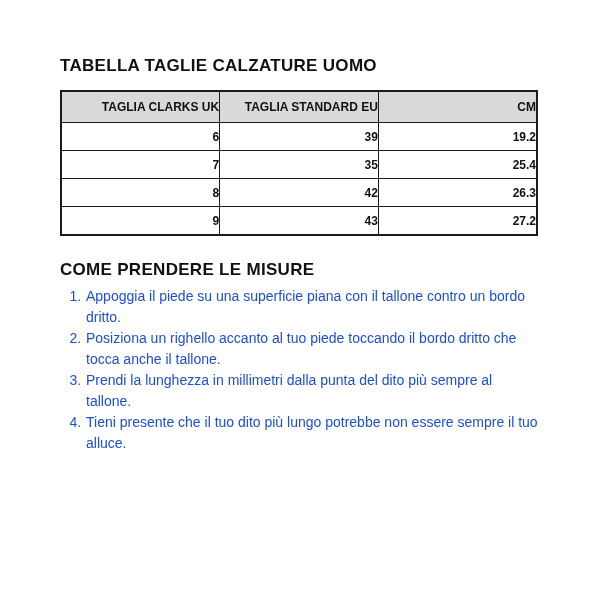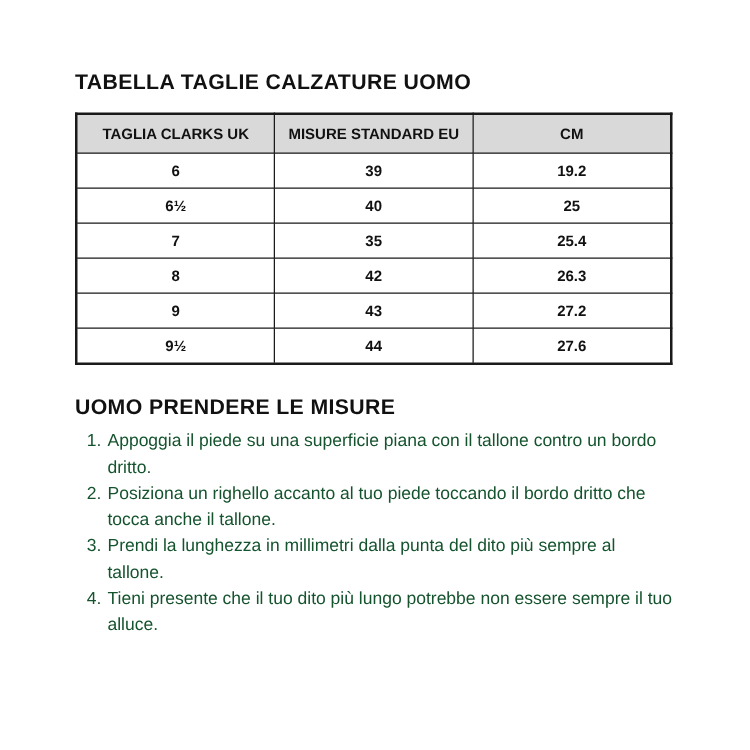--- a/index.html
+++ b/index.html
@@ -27,21 +27,21 @@
     margin: 8px 0 14px 0;
   }
   table.size-table {
     border-collapse: collapse;
     width: 478px;
     table-layout: fixed;
   }
   table.size-table th,
   table.size-table td {
     border: 1.5px solid var(--border-color, #1a1a1a);
-    text-align: center;
+    text-align: right;
     vertical-align: middle;
     font-size: 12px;
     font-weight: bold;
     color: #111111;
     padding: 0;
   }
   table.size-table {
     border: 2px solid var(--border-color, #1a1a1a);
   }
   table.size-table th {
@@ -57,77 +57,67 @@
     font-weight: bold;
     letter-spacing: 0.3px;
     color: #111111;
     margin: 24px 0 6px 0;
   }
   ol.instructions {
     margin: 6px 0 0 0;
     padding-left: 25px;
     font-size: 14px;
     line-height: 21px;
-    color: #14532d;
+    color: #1d4ed8;
     list-style: decimal outside;
   }
   ol.instructions li {
     padding-left: 1px;
   }
 </style>
 </head>
 <body>
 
 <div class="page">
 
   <h1 class="page-title">TABELLA TAGLIE CALZATURE UOMO</h1>
 
   <table class="size-table">
     <thead>
       <tr>
         <th>TAGLIA CLARKS UK</th>
-        <th>MISURE STANDARD EU</th>
+        <th>TAGLIA STANDARD EU</th>
         <th>CM</th>
       </tr>
     </thead>
     <tbody>
       <tr>
         <td>6</td>
         <td>39</td>
         <td>19.2</td>
-      </tr>
-      <tr>
-        <td>6½</td>
-        <td>40</td>
-        <td>25</td>
       </tr>
       <tr>
         <td>7</td>
         <td>35</td>
         <td>25.4</td>
       </tr>
       <tr>
         <td>8</td>
         <td>42</td>
         <td>26.3</td>
       </tr>
       <tr>
         <td>9</td>
         <td>43</td>
         <td>27.2</td>
       </tr>
-      <tr>
-        <td>9½</td>
-        <td>44</td>
-        <td>27.6</td>
-      </tr>
     </tbody>
   </table>
 
-  <h2 class="section-title">UOMO PRENDERE LE MISURE</h2>
+  <h2 class="section-title">COME PRENDERE LE MISURE</h2>
 
   <ol class="instructions">
     <li>Appoggia il piede su una superficie piana con il tallone contro un bordo dritto.</li>
     <li>Posiziona un righello accanto al tuo piede toccando il bordo dritto che tocca anche il tallone.</li>
     <li>Prendi la lunghezza in millimetri dalla punta del dito più sempre al tallone.</li>
     <li>Tieni presente che il tuo dito più lungo potrebbe non essere sempre il tuo alluce.</li>
   </ol>
 
 </div>
 

